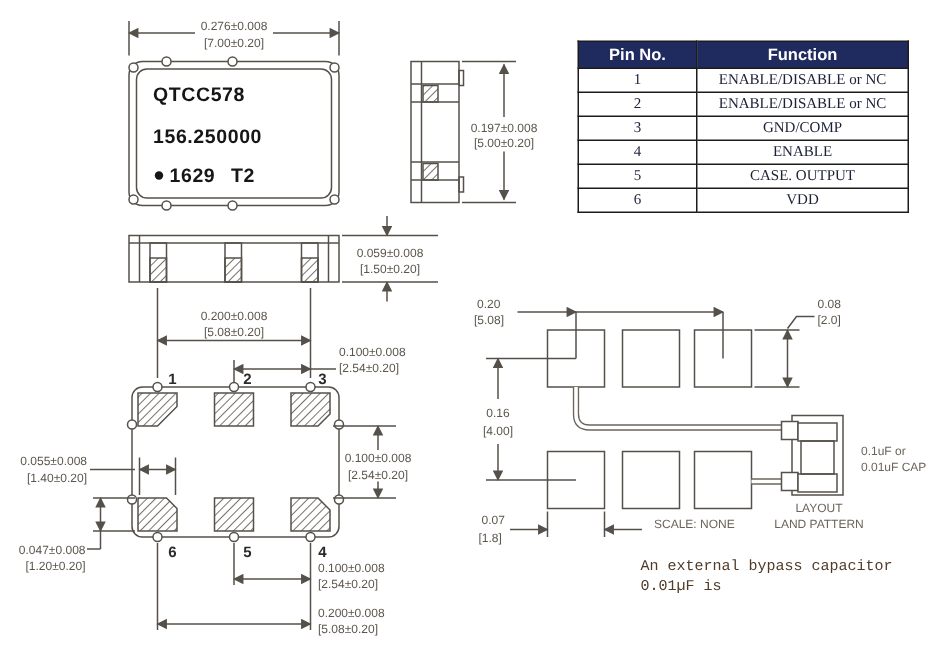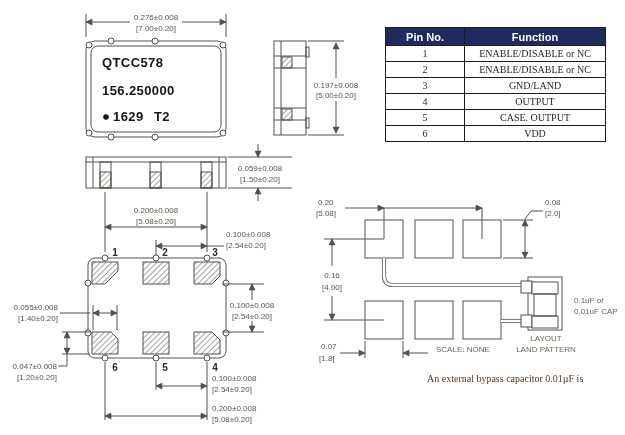--- a/index.html
+++ b/index.html
@@ -19,21 +19,21 @@
   #pin-table{position:absolute;left:385px;top:27px;border-collapse:collapse;
              border:1.5px solid #1c1c1c;}
   #pin-table th{background:#1f2a5e;color:#fff;font:bold 11px "Liberation Sans",sans-serif;
                 border:1px solid #1c1c1c;height:17px;padding:0 6px;}
   #pin-table td{font:10px "Liberation Serif",serif;color:#1b2036;border:1px solid #1c1c1c;
                 height:15px;text-align:center;padding:0 6px;}
   #pin-table .col-pin{width:66px;margin-left:42px;} #pin-table .col-fn{width:128px;}
   
   #note{position:absolute;left:427px;top:372px;width:182px;
         font:10px "Liberation Serif",serif;color:#503a28;line-height:1.3;}
-  #note span{display:block;}
+  #note span{display:block;font-family:Liberation Mono, monospace;}
 </style>
 </head>
 <body>
 
 <div id="canvas">
 
 <svg width="625" height="435" viewBox="0 0 625 435">
   <defs>
     <pattern id="hatch" width="4" height="4" patternUnits="userSpaceOnUse" patternTransform="rotate(45)">
       <line x1="0" y1="0" x2="0" y2="4" stroke="#5a544d" stroke-width="1.1"></line>
@@ -277,25 +277,25 @@
     <tr>
       <td>1</td>
       <td>ENABLE/DISABLE or NC</td>
     </tr>
     <tr>
       <td>2</td>
       <td>ENABLE/DISABLE or NC</td>
     </tr>
     <tr>
       <td>3</td>
-      <td>GND/LAND</td>
+      <td>GND/COMP</td>
     </tr>
     <tr>
       <td>4</td>
-      <td>OUTPUT</td>
+      <td>ENABLE</td>
     </tr>
     <tr>
       <td>5</td>
       <td>CASE. OUTPUT</td>
     </tr>
     <tr>
       <td>6</td>
       <td>VDD</td>
     </tr>
   </tbody>

